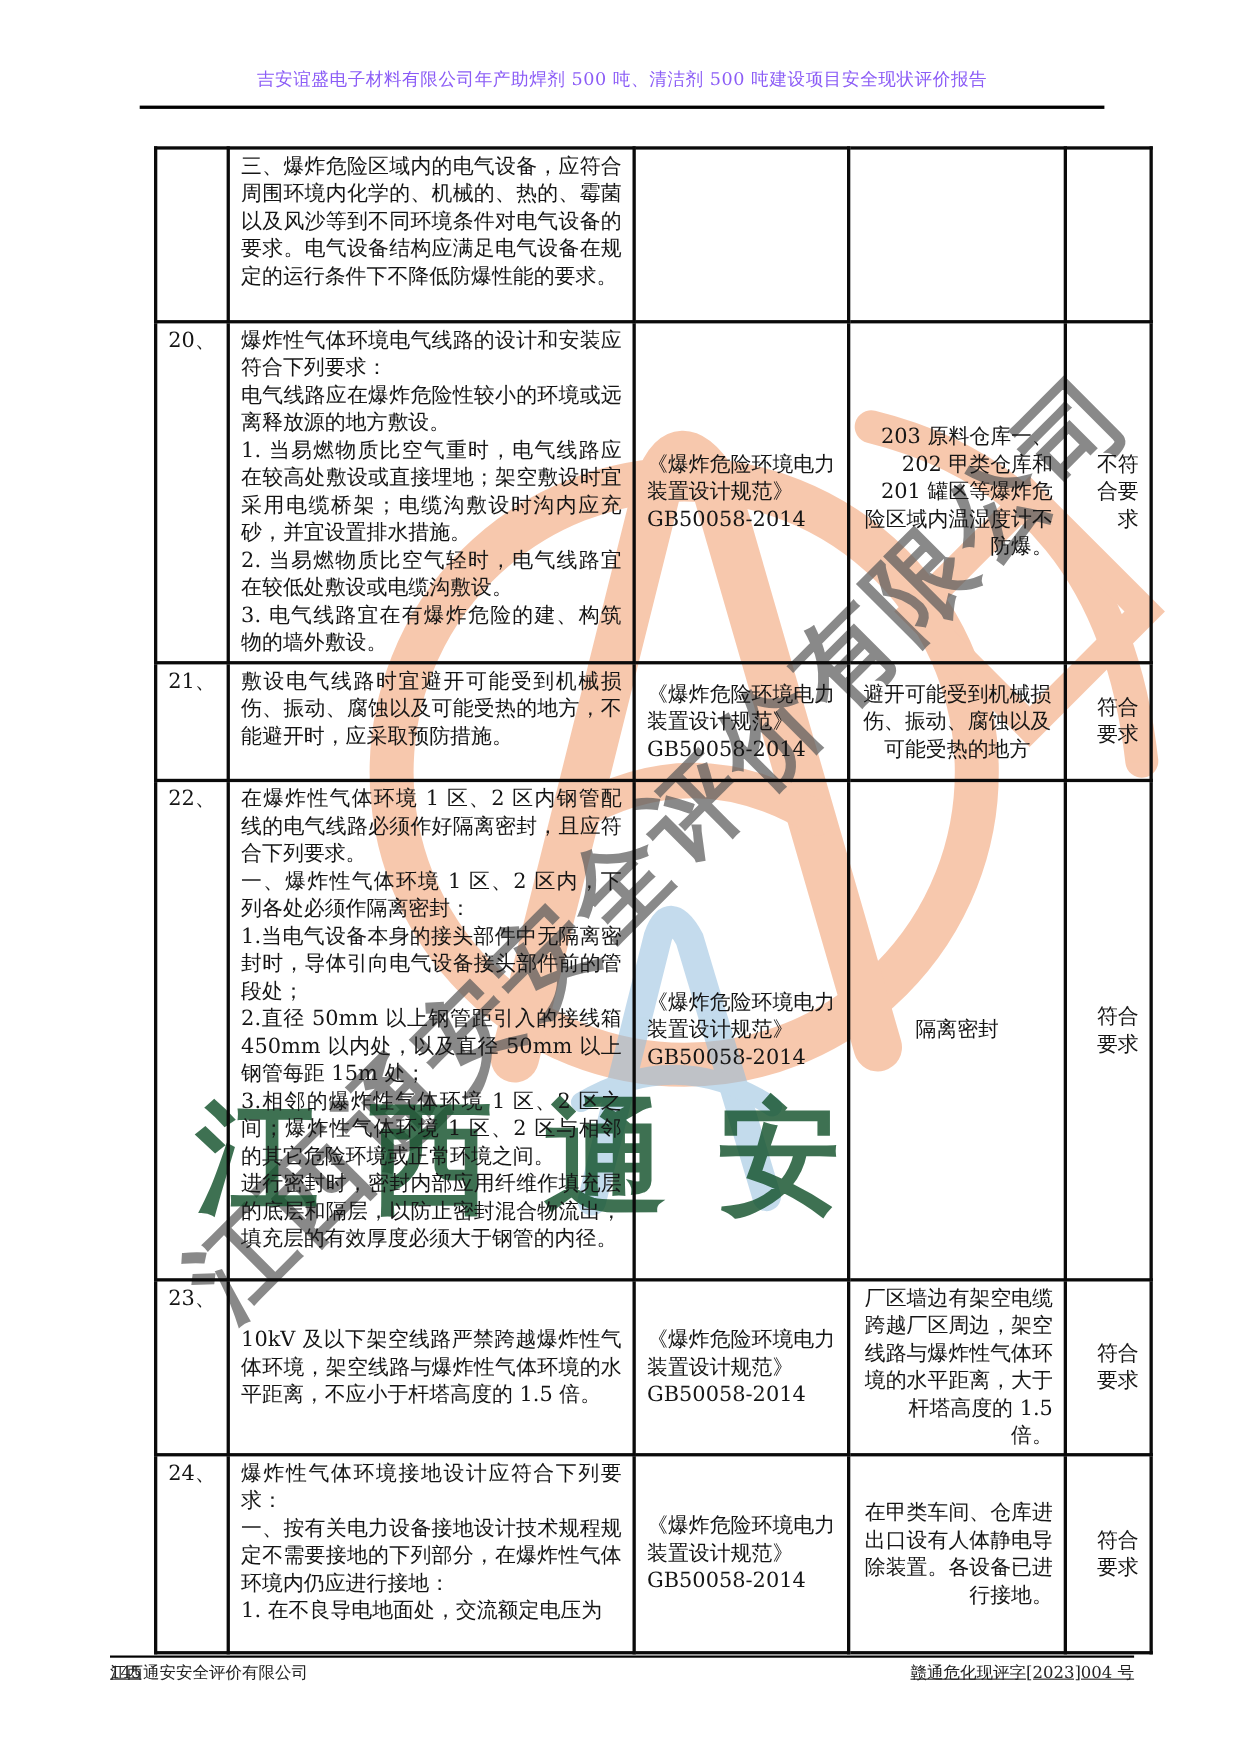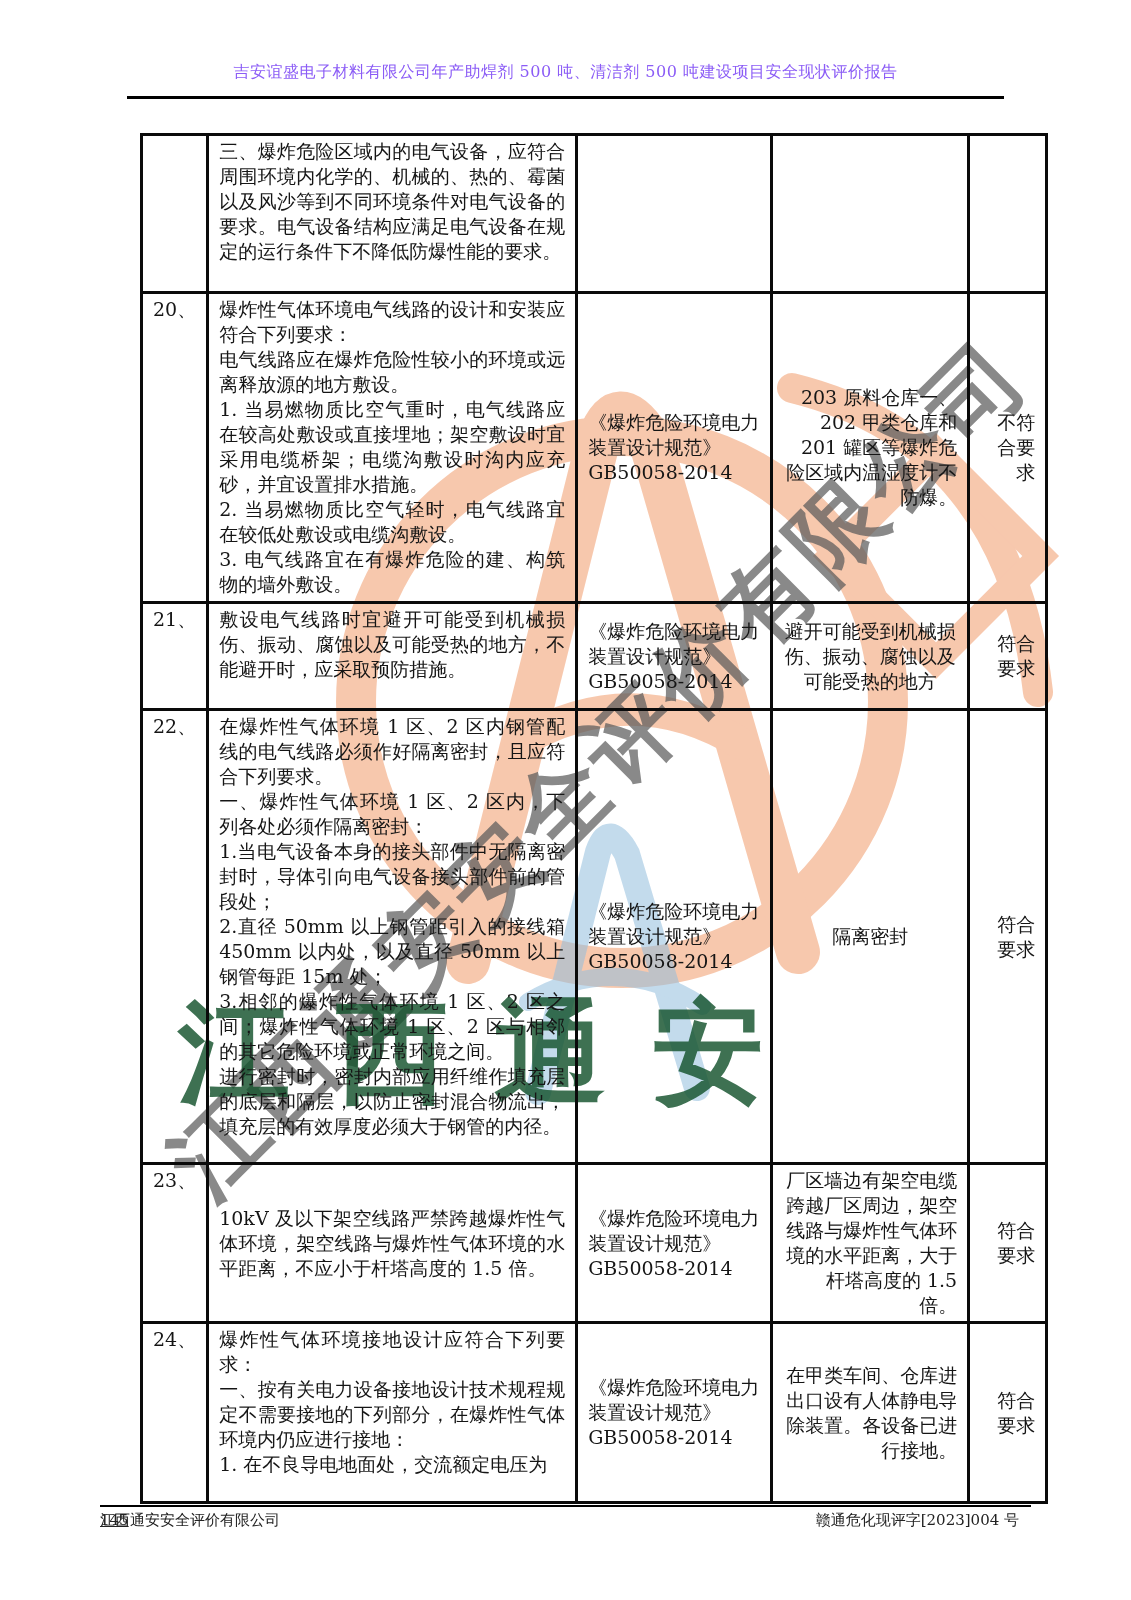--- a/index.html
+++ b/index.html
@@ -61,21 +61,21 @@
   td.c-conclusion{vertical-align:middle;text-align:right;padding-left:9px;padding-right:9px;}
   .footer-rule{
     position:absolute;top:1505px;left:100px;width:931px;height:2px;background:#000;
   }
   .footer{
     position:absolute;top:1511px;left:100px;width:931px;
     font-size:15px;color:#222;
   }
   .footer .f-left{position:absolute;left:0;top:0;}
   .footer .f-center{position:absolute;left:0;width:100%;text-align:left;top:0;text-decoration:underline;}
-  .footer .f-right{position:absolute;right:12px;top:0;}
+  .footer .f-right{position:absolute;right:0;top:0;text-decoration:underline;}
 </style>
 </head>
 <body>
 
 <div class="page">
 
   <div class="wm-layer">
     <svg width="1131" height="1600" viewBox="0 0 1131 1600">
 
       <g stroke="#f2a478" fill="none" opacity="0.60">

